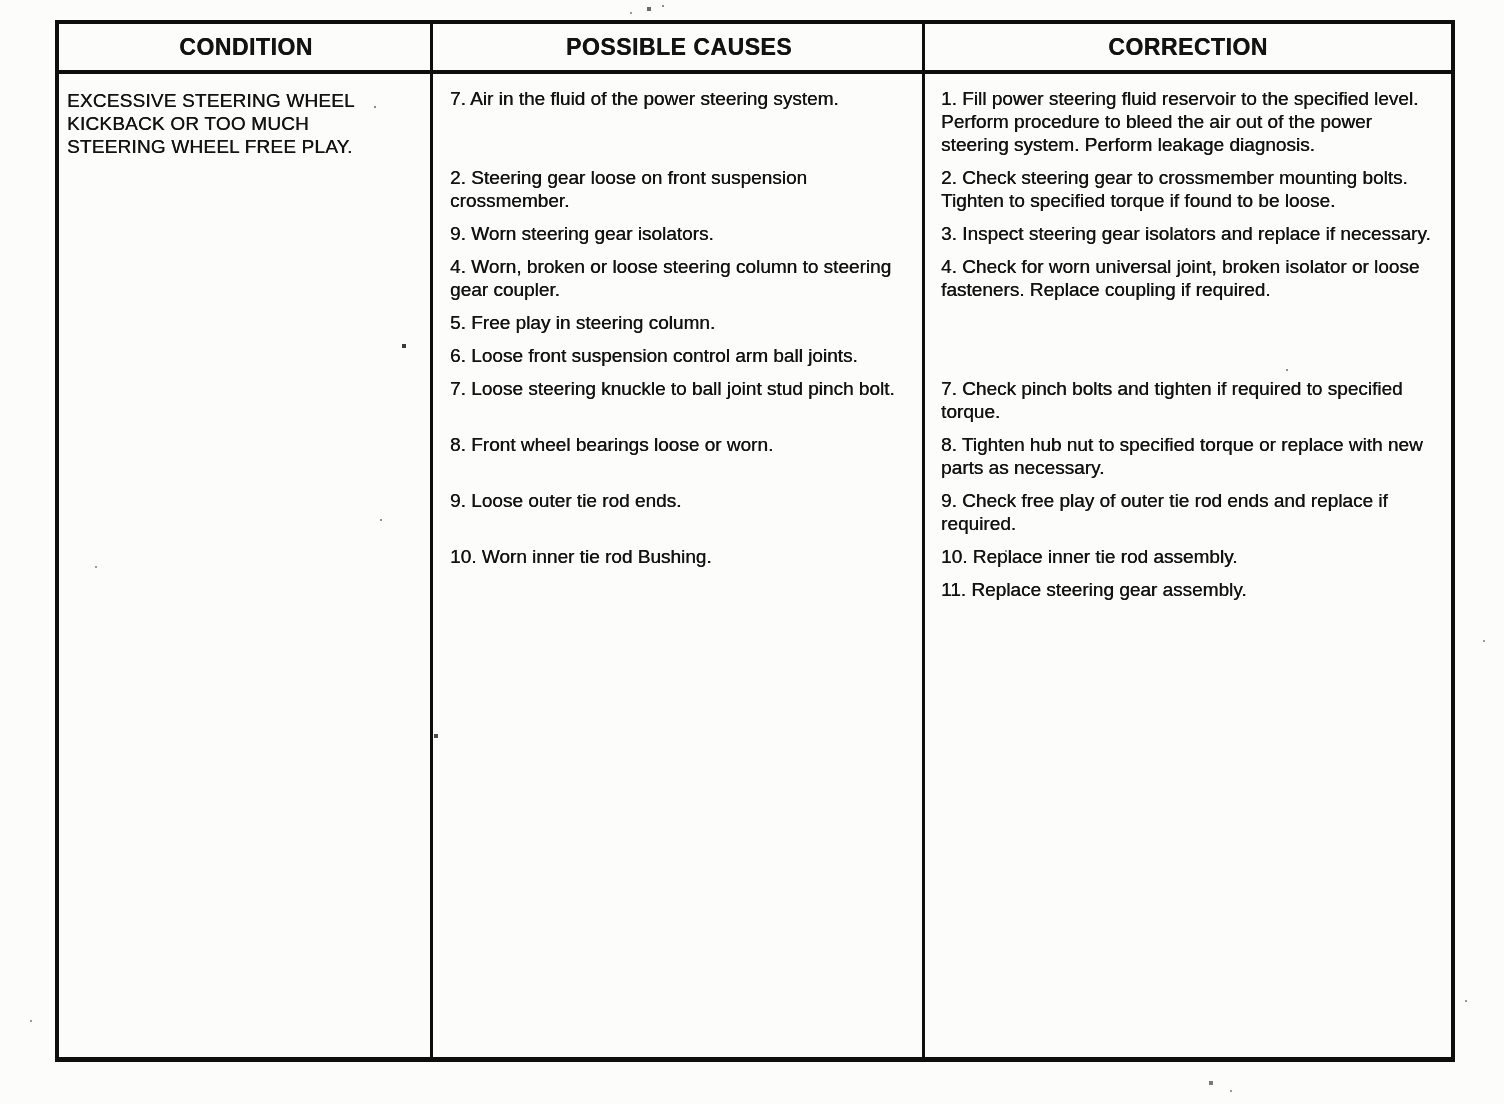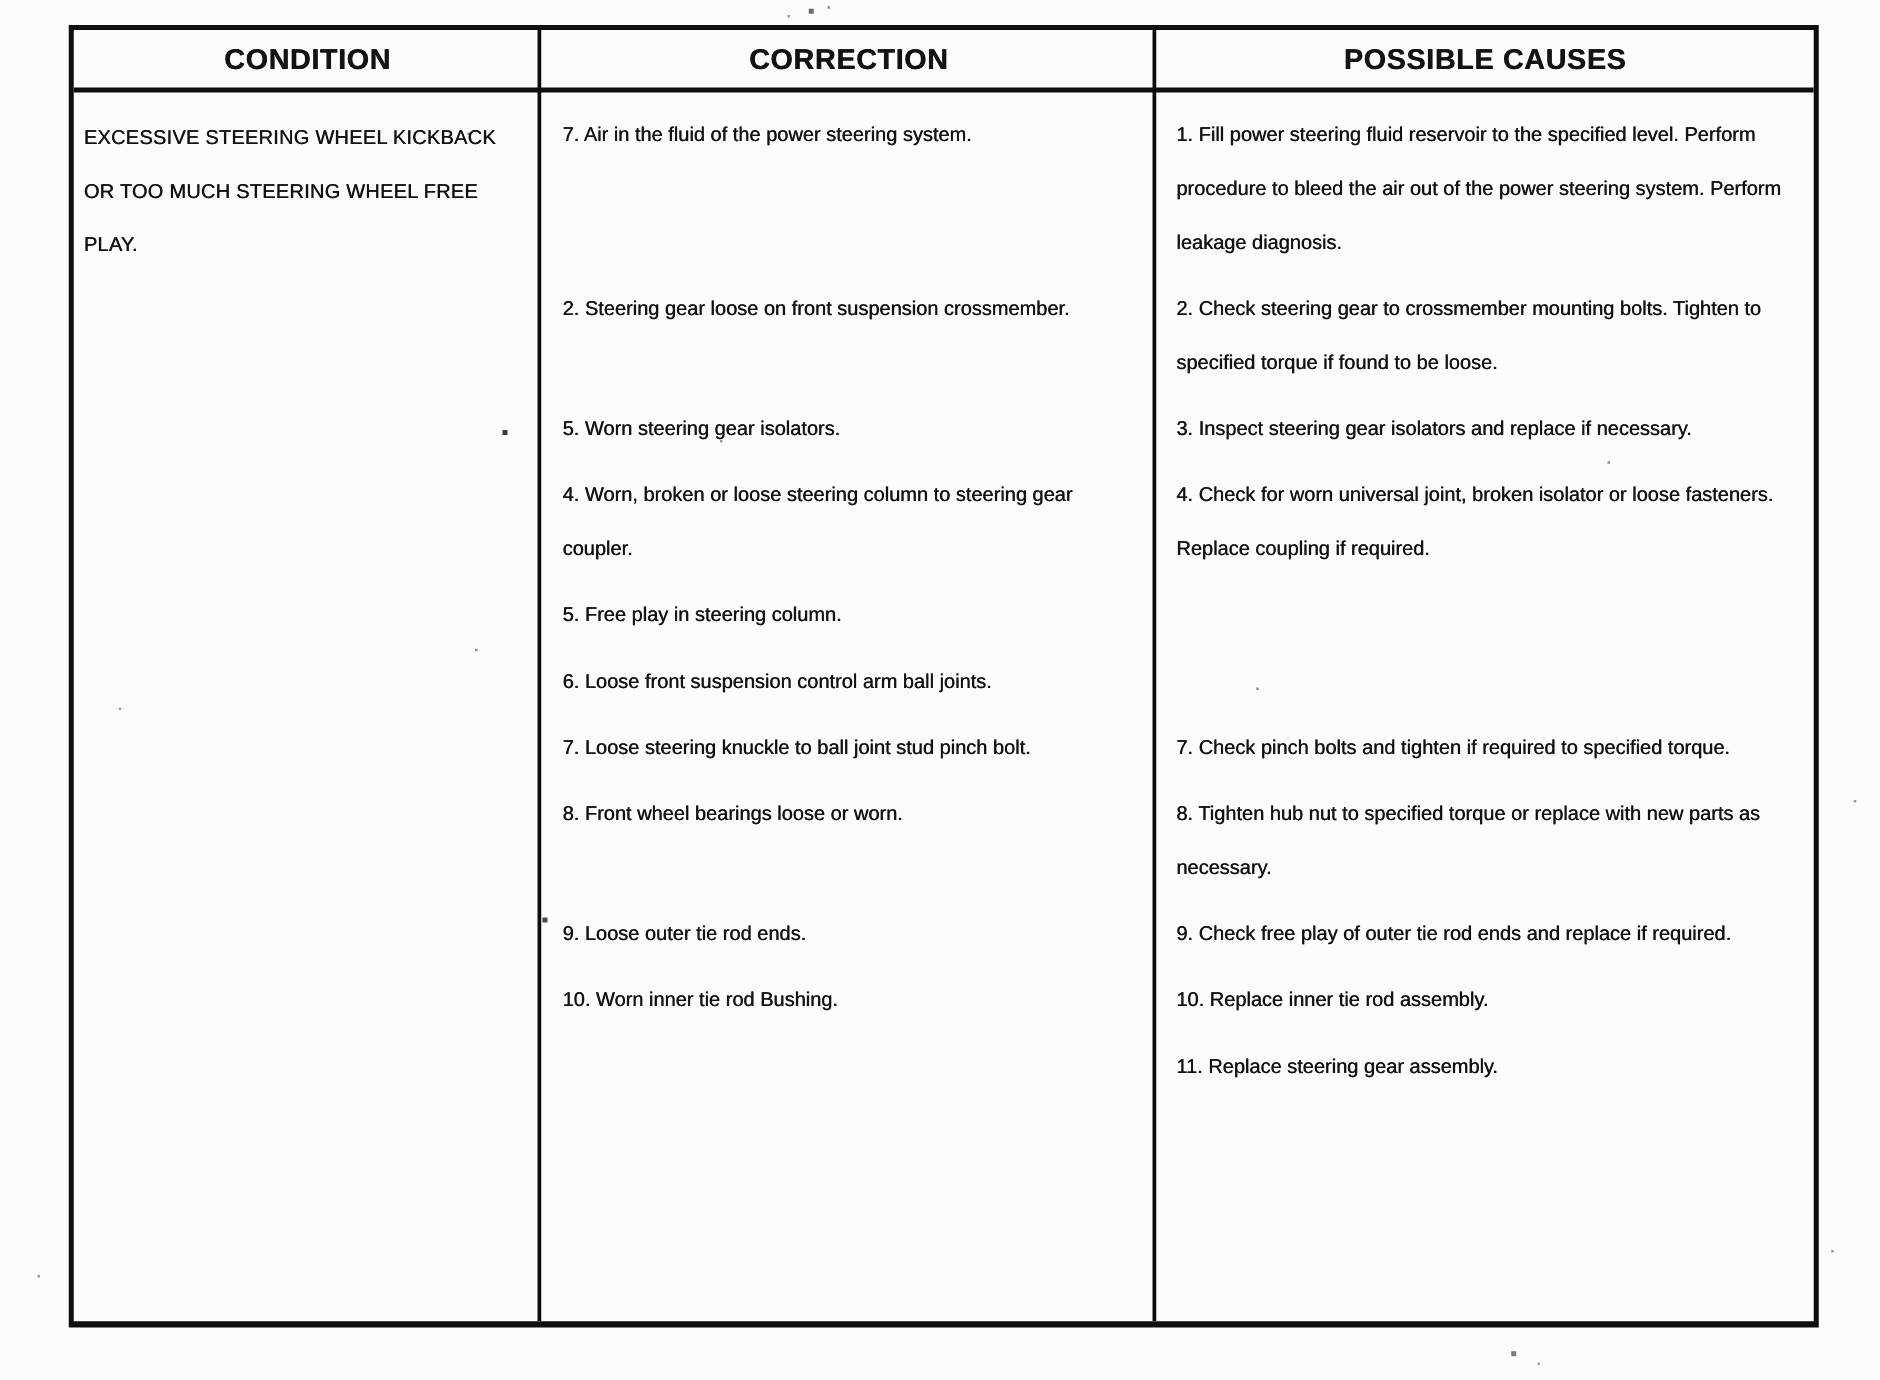--- a/index.html
+++ b/index.html
@@ -78,22 +78,22 @@
     font-size: 23px;
     letter-spacing: 0.5px;
     text-shadow: 0.4px 0 0 #131313;
   }
 
   .tbody {
     display: grid;
     grid-template-columns: 374px 492px 526px;
     row-gap: 10px;
     padding: 13px 0 10px 0;
-    font-size: 16px;
-    line-height: 43px;
+    font-size: 19px;
+    line-height: 23px;
   }
   .tbody, .th { -webkit-font-smoothing: antialiased; }
   .cell { text-shadow: 0.35px 0 0 #131313; }
 
   .condition {
     grid-column: 1;
     grid-row: 1 / span 11;
     padding: 2px 34px 0 8px;
     letter-spacing: 0.2px;
   }
@@ -111,34 +111,34 @@
 
 <div class="page">
   <div class="noise"></div>
 
   <div class="table">
     <div class="vline vline-1"></div>
     <div class="vline vline-2"></div>
 
     <div class="thead">
       <div class="th">CONDITION</div>
+      <div class="th">POSSIBLE CAUSES</div>
       <div class="th">CORRECTION</div>
-      <div class="th">POSSIBLE CAUSES</div>
     </div>
 
     <div class="tbody">
       <div class="cell condition">EXCESSIVE STEERING WHEEL KICKBACK OR TOO MUCH STEERING WHEEL FREE PLAY.</div>
 
       <div class="cell cause" style="grid-row:1">7. Air in the fluid of the power steering system.</div>
       <div class="cell correction" style="grid-row:1">1. Fill power steering fluid reservoir to the specified level. Perform procedure to bleed the air out of the power steering system. Perform leakage diagnosis.</div>
 
       <div class="cell cause" style="grid-row:2">2. Steering gear loose on front suspension crossmember.</div>
       <div class="cell correction" style="grid-row:2">2. Check steering gear to crossmember mounting bolts. Tighten to specified torque if found to be loose.</div>
 
-      <div class="cell cause" style="grid-row:3">5. Worn steering gear isolators.</div>
+      <div class="cell cause" style="grid-row:3">9. Worn steering gear isolators.</div>
       <div class="cell correction" style="grid-row:3">3. Inspect steering gear isolators and replace if necessary.</div>
 
       <div class="cell cause" style="grid-row:4">4. Worn, broken or loose steering column to steering gear coupler.</div>
       <div class="cell correction" style="grid-row:4">4. Check for worn universal joint, broken isolator or loose fasteners. Replace coupling if required.</div>
 
       <div class="cell cause" style="grid-row:5">5. Free play in steering column.</div>
 
       <div class="cell cause" style="grid-row:6">6. Loose front suspension control arm ball joints.</div>
 
       <div class="cell cause" style="grid-row:7">7. Loose steering knuckle to ball joint stud pinch bolt.</div>

